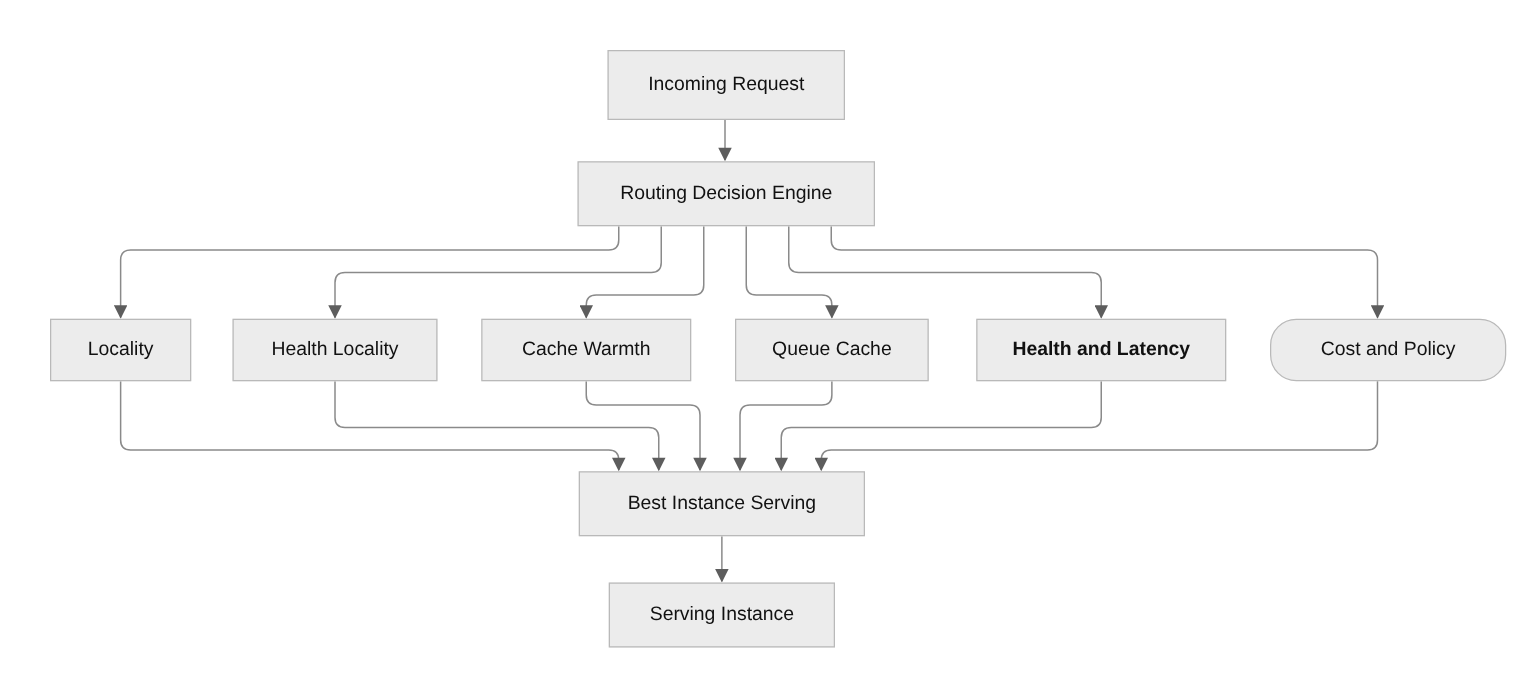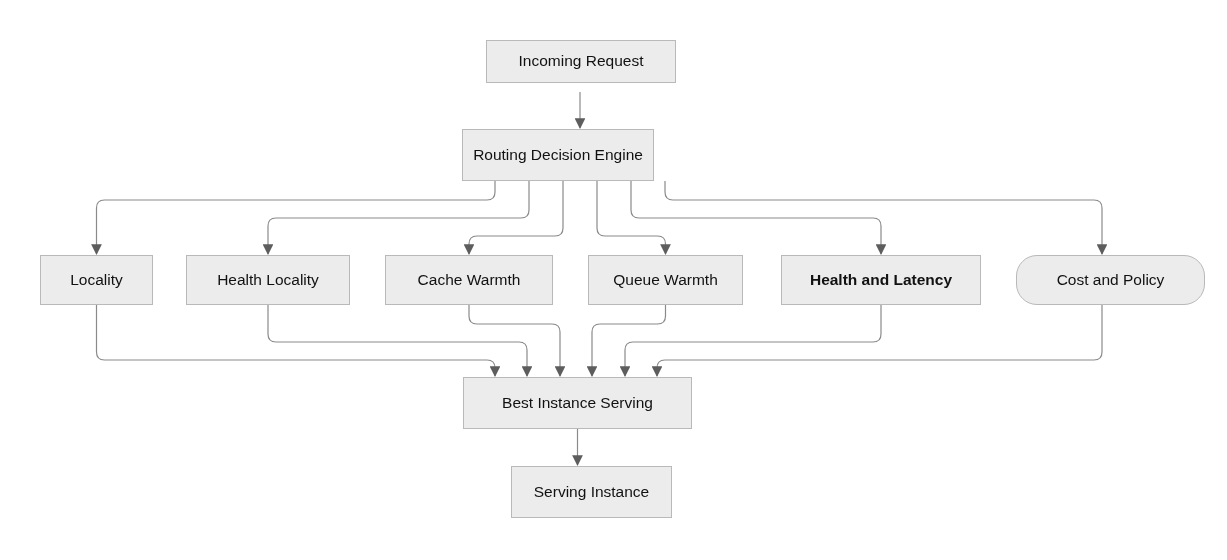--- a/index.html
+++ b/index.html
@@ -24,30 +24,30 @@
     position:absolute;
     box-sizing:border-box;
     display:flex;align-items:center;justify-content:center;
     background:var(--node-fill);
     border:1px solid var(--node-border);
     color:var(--text-color);
     font-size:15.5px;line-height:1.2;
     text-align:center;
     white-space:nowrap;
   }
-  #n-incoming {left:486px; top:40px;  width:190px; height:43px;}
-  #n-rde      {left:462px; top:129px; width:192px; height:52px;}
+  #n-incoming {left:486px; top:40px;  width:190px; height:56px;}
+  #n-rde      {left:462px; top:129px; width:238px; height:52px;}
   #n-affinity {left:40px;  top:255px; width:113px; height:50px;}
   #n-model    {left:186px; top:255px; width:164px; height:50px;}
   #n-cache    {left:385px; top:255px; width:168px; height:50px;text-align:right;}
   #n-queue    {left:588px; top:255px; width:155px; height:50px;}
   #n-health   {left:781px; top:255px; width:200px; height:50px;font-weight:bold;}
   #n-cost     {left:1016px;top:255px; width:189px; height:50px;border-radius:21px;}
   #n-bis      {left:463px; top:377px; width:229px; height:52px;}
-  #n-serving  {left:487px; top:466px; width:161px; height:52px;margin-left:24px;}
+  #n-serving  {left:487px; top:466px; width:181px; height:52px;}
 </style>
 </head>
 <body>
 
 <div class="stage">
 
   <svg class="edges" viewBox="0 0 1227 560" xmlns="http://www.w3.org/2000/svg">
     <defs>
       <marker id="arrow" viewBox="0 0 10 10" refX="9" refY="5" markerWidth="10" markerHeight="9" orient="auto-start-reverse">
         <path d="M0,0 L10,5 L0,10 z" style="fill:var(--arrow-color,#5d5d5d);stroke:none"></path>
@@ -82,21 +82,21 @@
   <div class="node" id="n-affinity">
     <span>Locality</span>
   </div>
   <div class="node" id="n-model">
     <span>Health Locality</span>
   </div>
   <div class="node" id="n-cache">
     <span>Cache Warmth</span>
   </div>
   <div class="node" id="n-queue">
-    <span>Queue Warmth</span>
+    <span>Queue Cache</span>
   </div>
   <div class="node" id="n-health">
     <span>Health and Latency</span>
   </div>
   <div class="node" id="n-cost">
     <span>Cost and Policy</span>
   </div>
   <div class="node" id="n-bis">
     <span>Best Instance Serving</span>
   </div>

